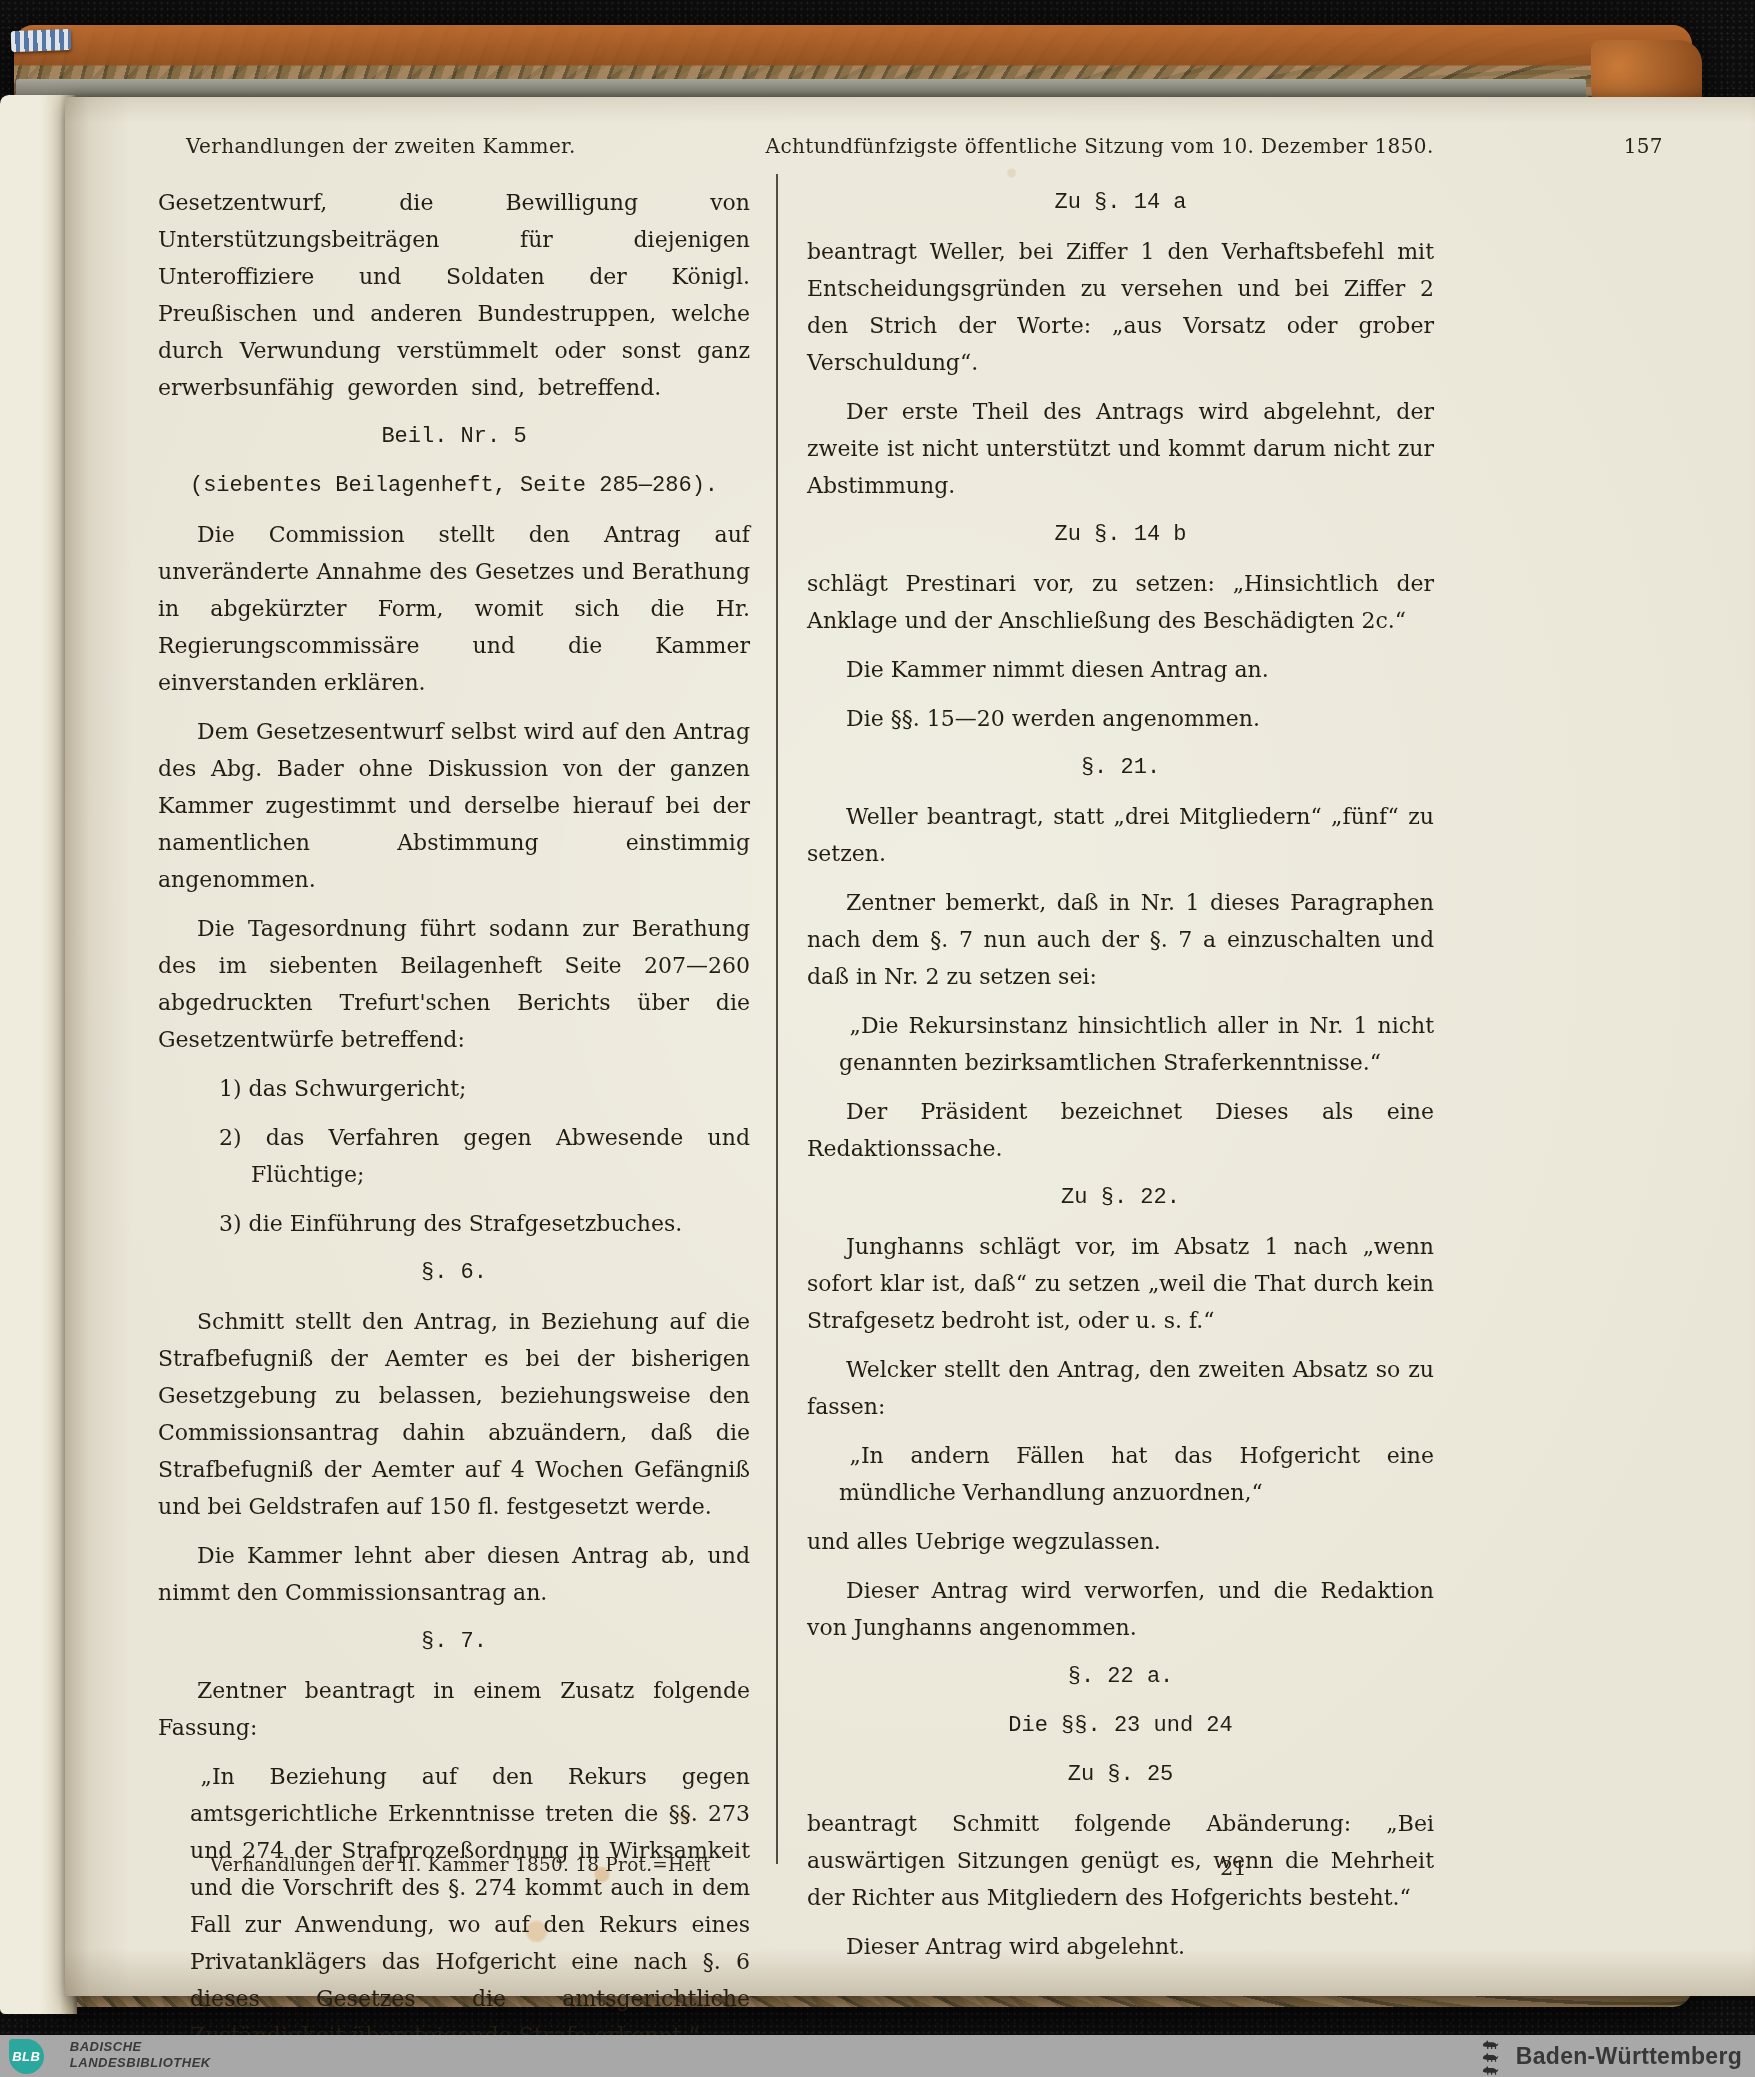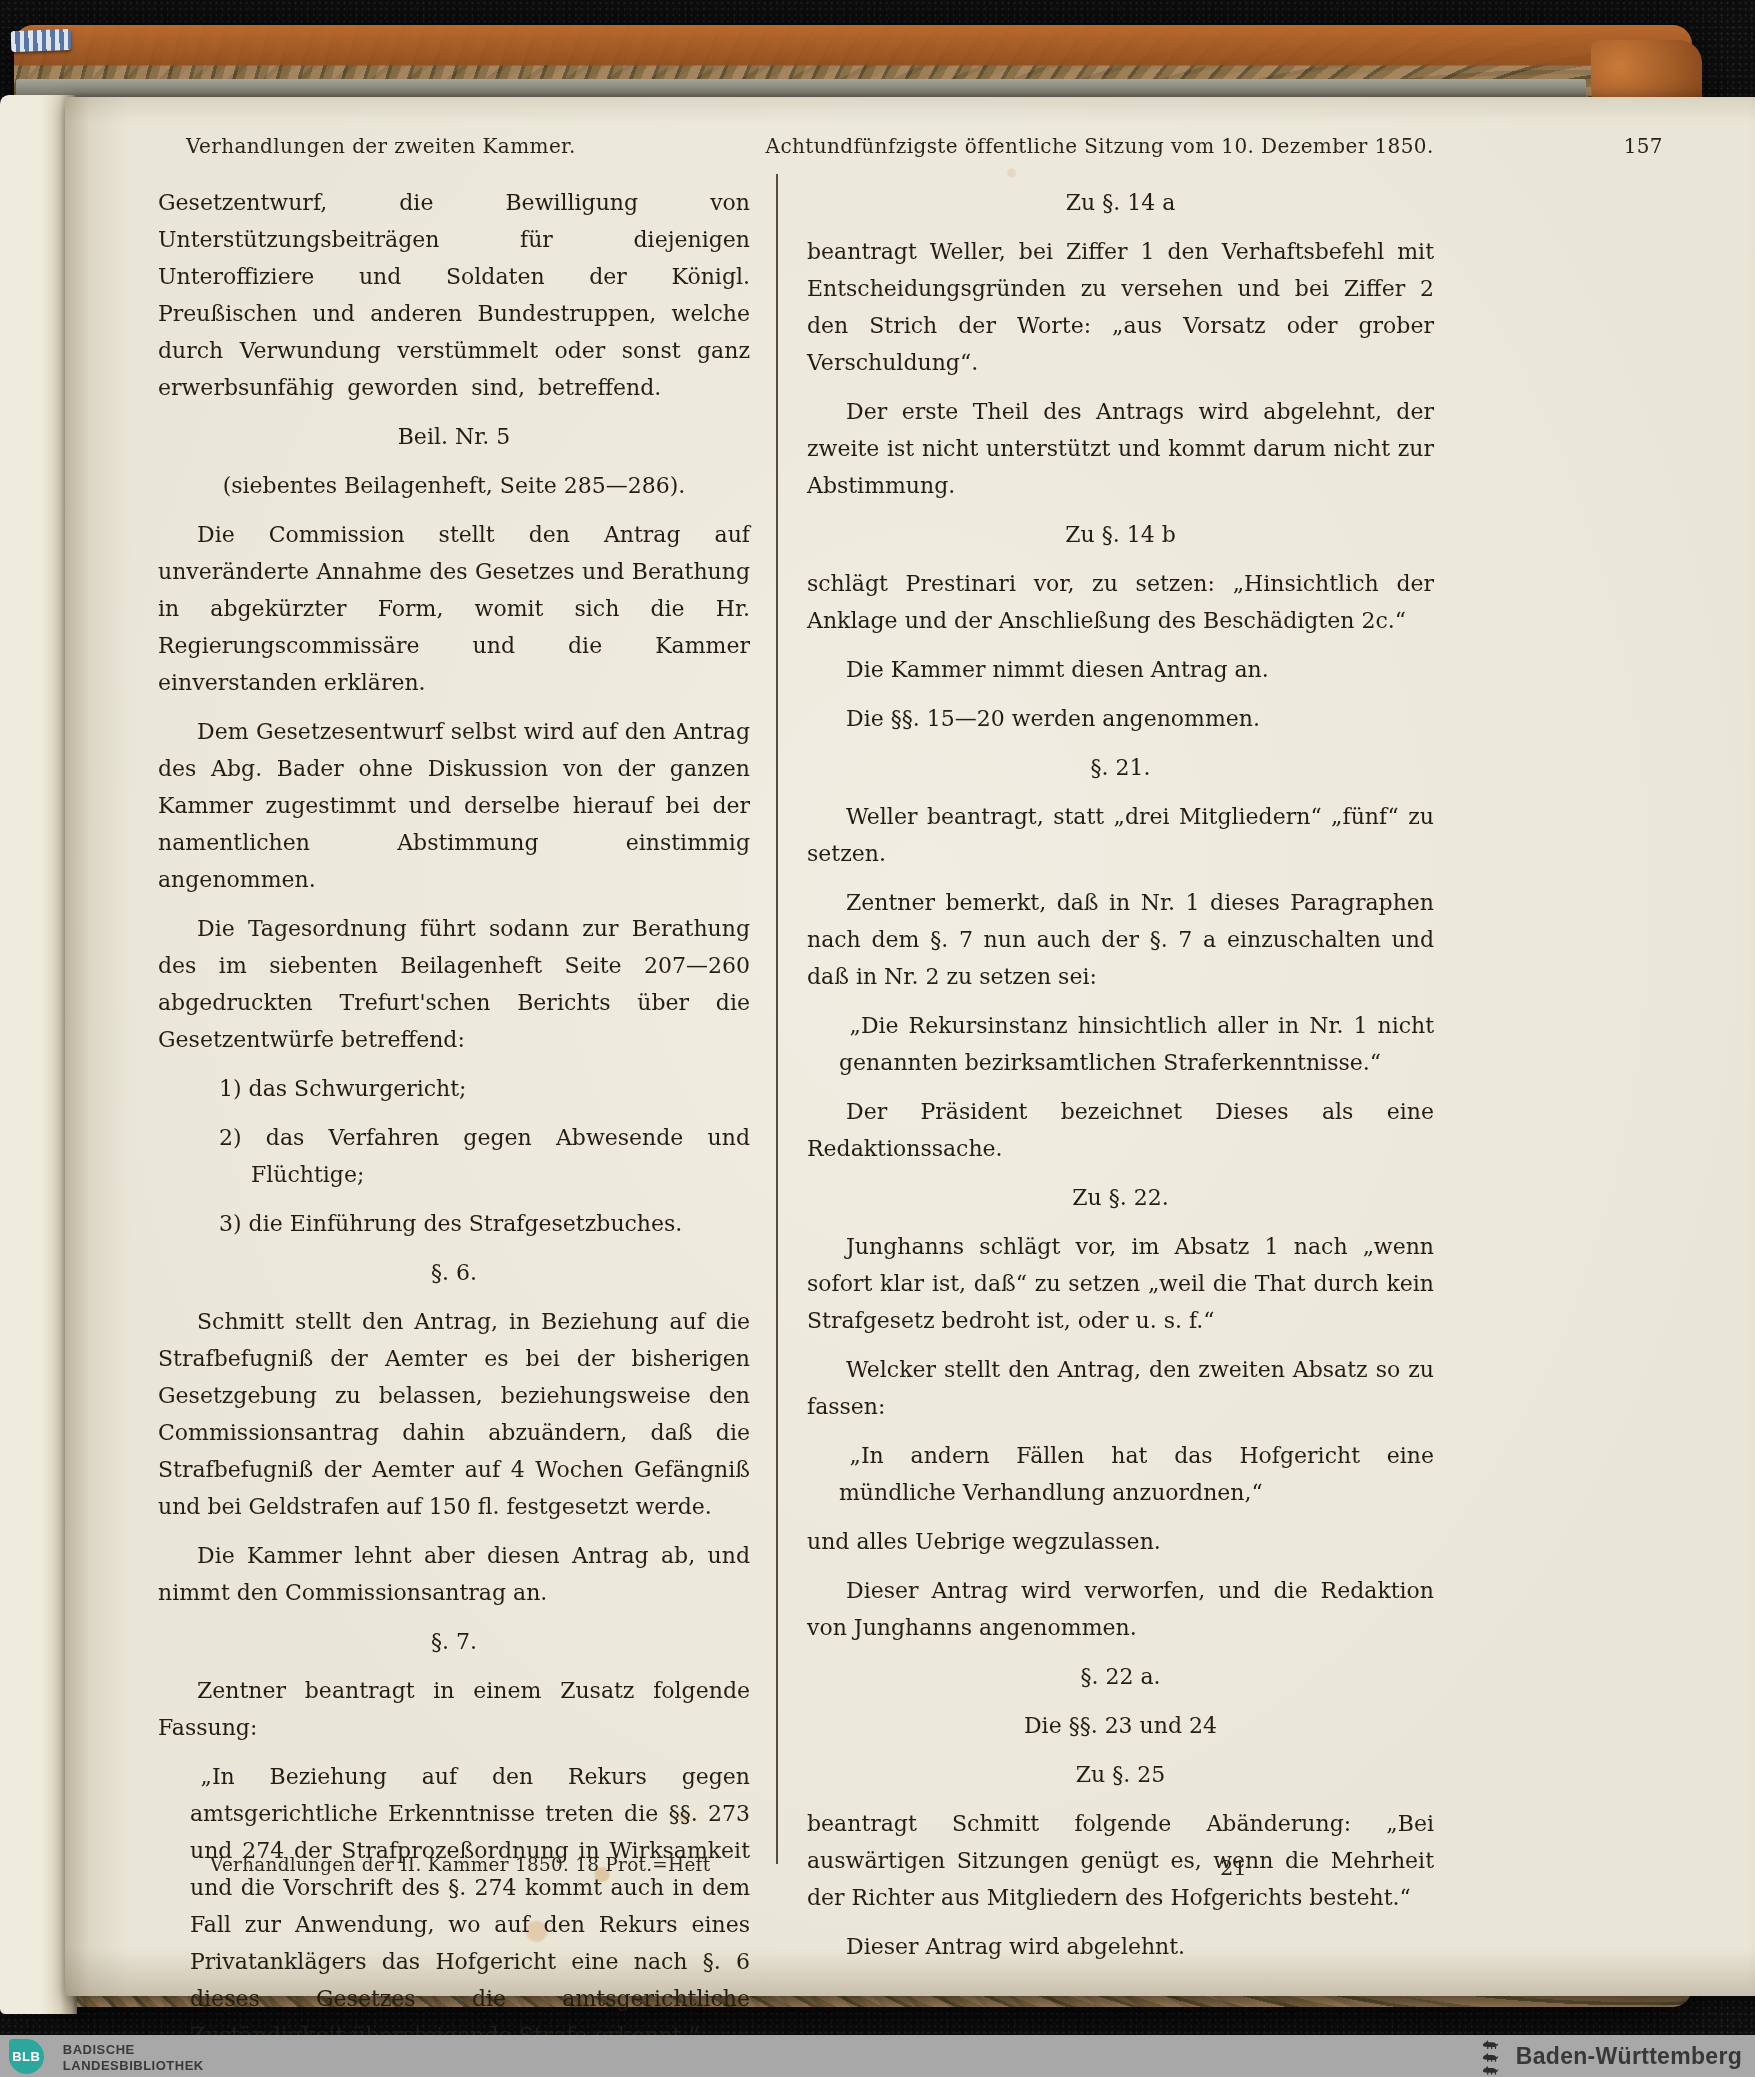--- a/index.html
+++ b/index.html
@@ -77,39 +77,39 @@
     background:rgba(45,38,28,.8);
   }
   .col{
     position:absolute;top:75px;font-size:22px;line-height:37px;text-align:justify;
     color:#241d13;
   }
   .col-left{left:81px;width:616px;}
   .col-right{left:730px;width:651px;}
   .para{margin:12px;}
   .indent{text-indent:39px;}
-  .center{text-align:center;text-indent:0;}
+  .center{text-align:center;text-indent:0;font-family:Liberation Mono, monospace;}
   .plain{text-indent:0;}
   .spread{word-spacing:6.1px;}
   .quote{padding-left:32px;text-indent:10.5px;}
   .listitem{padding-left:93px;text-indent:-32px;}
   .footer-note{
     position:absolute;left:133px;top:1757px;font-size:18.4px;color:#2a2318;letter-spacing:0.3px;margin-left:12px;
   }
   .sig-mark{
     position:absolute;left:1155px;top:1759px;font-size:21px;color:#2a2318;
   }
   
   .library-bar{
     position:absolute;left:0;bottom:0;width:100%;height:43px;background:#a8a8a8;
     display:flex;align-items:center;justify-content:space-between;
     padding:0 14px 0 8.8px;box-sizing:border-box;
     font-family:"Liberation Sans",sans-serif;
   }
-  .blb-wrap{display:flex;align-items:flex-end;gap:19px;}
+  .blb-wrap{display:flex;align-items:flex-start;gap:26px;font-style:italic;}
   .blb-logo{
     width:35px;height:35px;background:#2ba79d;border-radius:3.5px 50% 50% 50%;
     display:flex;align-items:center;justify-content:center;
     color:#fff;font-weight:bold;font-size:13px;letter-spacing:0.4px;
   }
   .blb-name{font-size:13px;font-weight:bold;color:#3a3a3a;line-height:16px;letter-spacing:0.5px;}
   .bw-wrap{display:flex;align-items:center;gap:10.5px;}
   .bw-arms{height:40px;width:30px;}
   .bw-name{font-size:23px;color:#383838;font-weight:bold;letter-spacing:0.3px;}
 </style>

